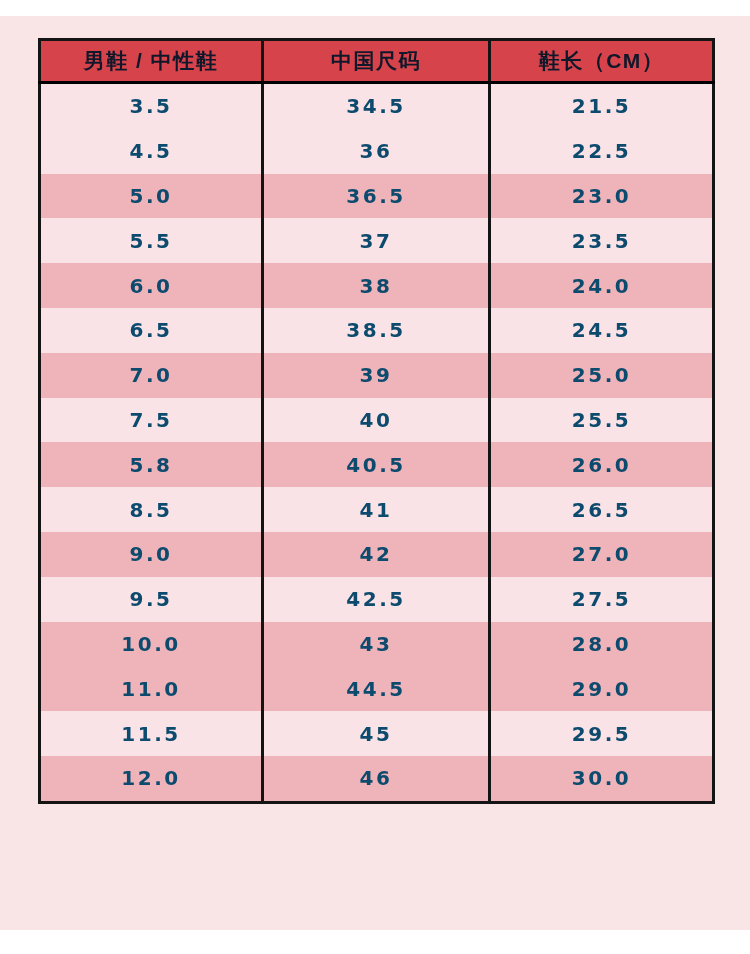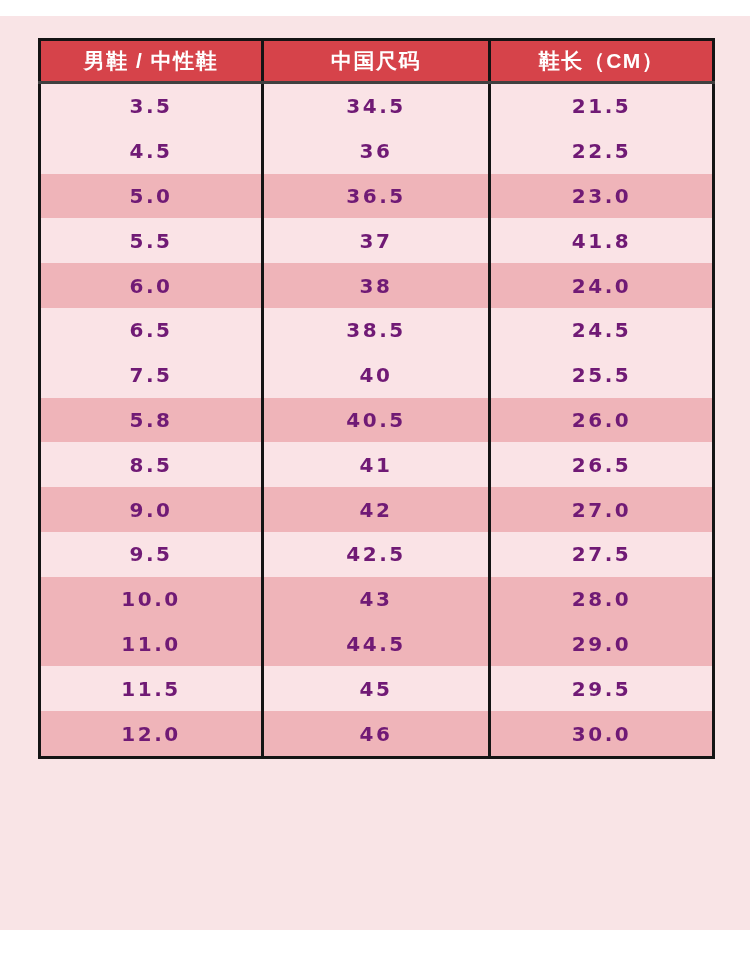--- a/index.html
+++ b/index.html
@@ -46,39 +46,39 @@
   #size-table td {
     padding: 0;
     margin: 0;
     text-align: center;
     vertical-align: middle;
   }
 
   
   #size-table thead th {
     background: #d6434a;
-    color: #ffffff;
+    color: #0f172a;
     height: 40px;
     font-size: 21px;
     font-weight: bold;
     letter-spacing: 1.5px;
-    border-bottom: 3px solid #404040;
+    border-bottom: 3px solid #000000;
     white-space: nowrap;
   }
   #size-table thead th.div,
   #size-table tbody td.div {
     border-left: 3px solid #141414;
   }
 
   
   #size-table tbody td {
     height: 44.8px;
     font-size: 20px;
     font-weight: bold;
-    color: #701a75;
+    color: #0c4a6e;
     letter-spacing: 2.5px;
     font-family: "DejaVu Sans", "Liberation Sans", sans-serif;
   }
   #size-table tbody tr.odd  td { background: #fae3e6; }
   #size-table tbody tr.even td { background: #efb4b9; }
 </style>
 </head>
 <body>
 
 <div id="page-band"></div>
@@ -108,31 +108,36 @@
         <td class="div">22.5</td>
       </tr>
       <tr class="even">
         <td>5.0</td>
         <td class="div">36.5</td>
         <td class="div">23.0</td>
       </tr>
       <tr class="odd">
         <td>5.5</td>
         <td class="div">37</td>
-        <td class="div">41.8</td>
+        <td class="div">23.5</td>
       </tr>
       <tr class="even">
         <td>6.0</td>
         <td class="div">38</td>
         <td class="div">24.0</td>
       </tr>
       <tr class="odd">
         <td>6.5</td>
         <td class="div">38.5</td>
         <td class="div">24.5</td>
+      </tr>
+      <tr class="even">
+        <td>7.0</td>
+        <td class="div">39</td>
+        <td class="div">25.0</td>
       </tr>
       <tr class="odd">
         <td>7.5</td>
         <td class="div">40</td>
         <td class="div">25.5</td>
       </tr>
       <tr class="even">
         <td>5.8</td>
         <td class="div">40.5</td>
         <td class="div">26.0</td>

